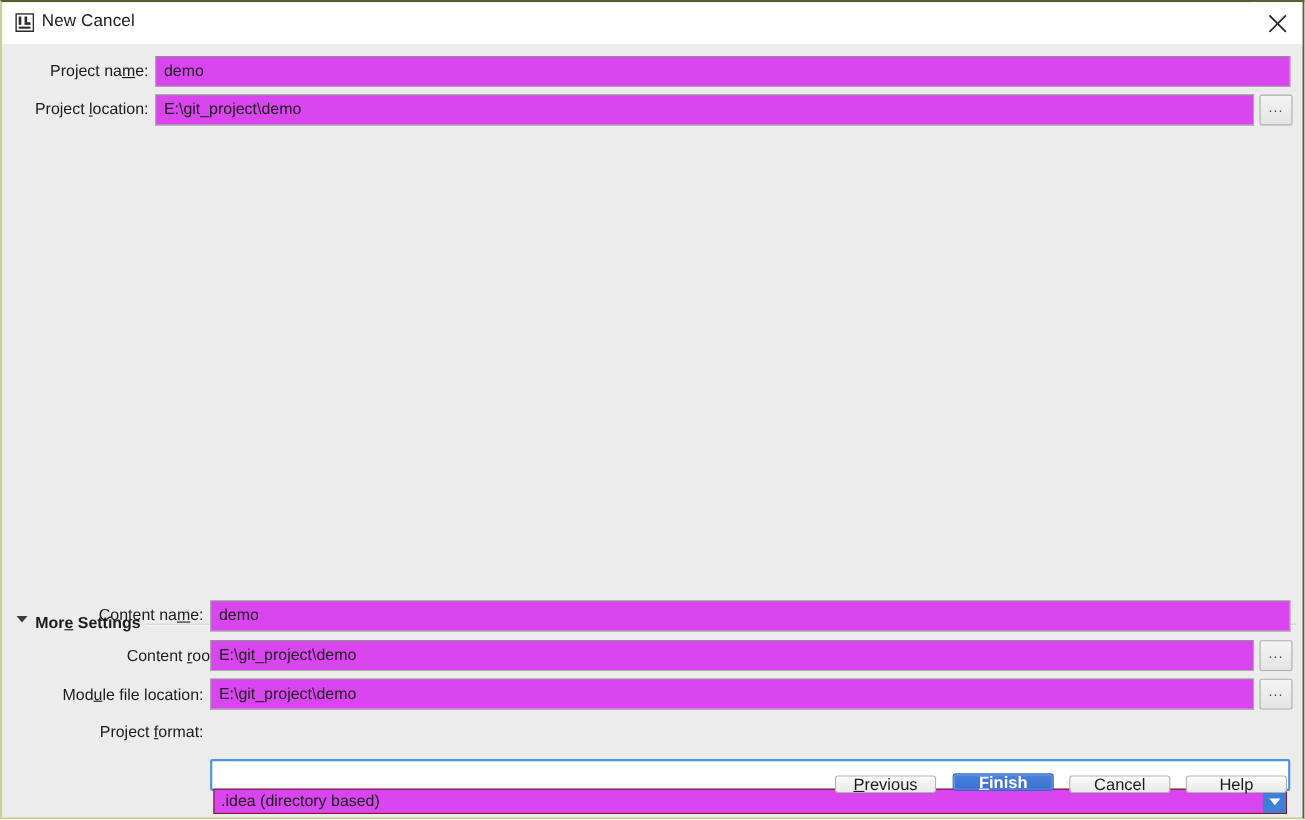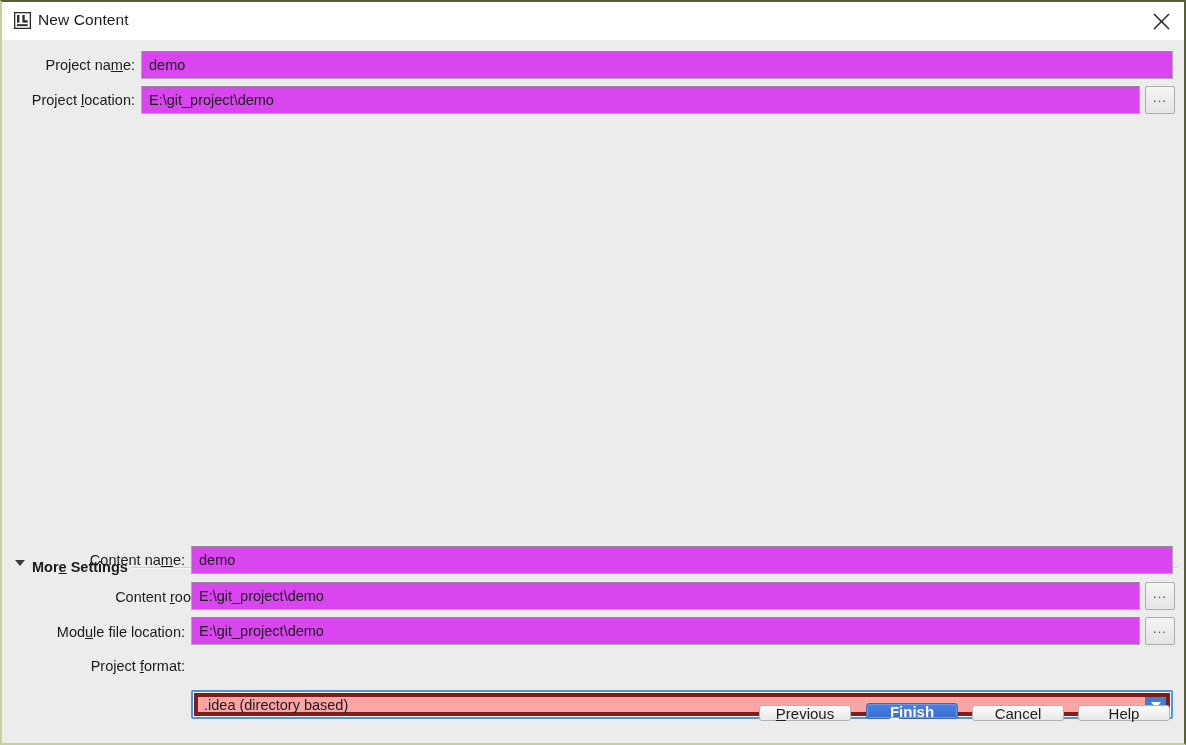--- a/index.html
+++ b/index.html
@@ -147,24 +147,25 @@
     box-sizing: border-box;
     border: 2px solid #4b95e0;
     border-radius: 2px;
     background: #ffffff;
     padding: 1px;
   }
   .combo-inner {
     position: relative;
     width: 100%; height: 100%;
     box-sizing: border-box;
-    border: 4px solid #7f1d1d;
-    background: #fca5a5;
-    display: flex;
-    align-items: center;
+    border: 1px solid #7f1d1d;
+    background: #d946ef;
+    display: flex;
+    align-items: center;
+    margin-top: 24px;
   }
   .combo-text {
     padding-left: 6px;
     font-size: 14.5px;
     color: #1b1b1b;
     white-space: nowrap;
   }
   .combo-arrow {
     position: absolute;
     right: 0; top: 0;
@@ -214,21 +215,21 @@
   <div class="titlebar">
     <span class="title-icon">
       <svg width="17" height="17" viewBox="0 0 17 17">
         <rect x="0.5" y="0.5" width="16" height="16" fill="none" stroke="#2b2b2b" stroke-width="1.6"></rect>
         <rect x="3" y="3" width="2.4" height="7.6" fill="#2b2b2b"></rect>
         <rect x="8.3" y="3" width="2.4" height="5.2" fill="#2b2b2b"></rect>
         <rect x="8.3" y="8.2" width="5.4" height="2.4" fill="#2b2b2b"></rect>
         <rect x="3" y="12.2" width="10.7" height="1.9" fill="#2b2b2b"></rect>
       </svg>
     </span>
-    <span class="title-text">New Content</span>
+    <span class="title-text">New Cancel</span>
     <div class="close-btn">
       <span>
         <svg width="19" height="19" viewBox="0 0 19 19">
           <line x1="2" y1="2" x2="17" y2="17" stroke="#222222" stroke-width="1.5"></line>
           <line x1="17" y1="2" x2="2" y2="17" stroke="#222222" stroke-width="1.5"></line>
         </svg>
       </span>
     </div>
   </div>
 

